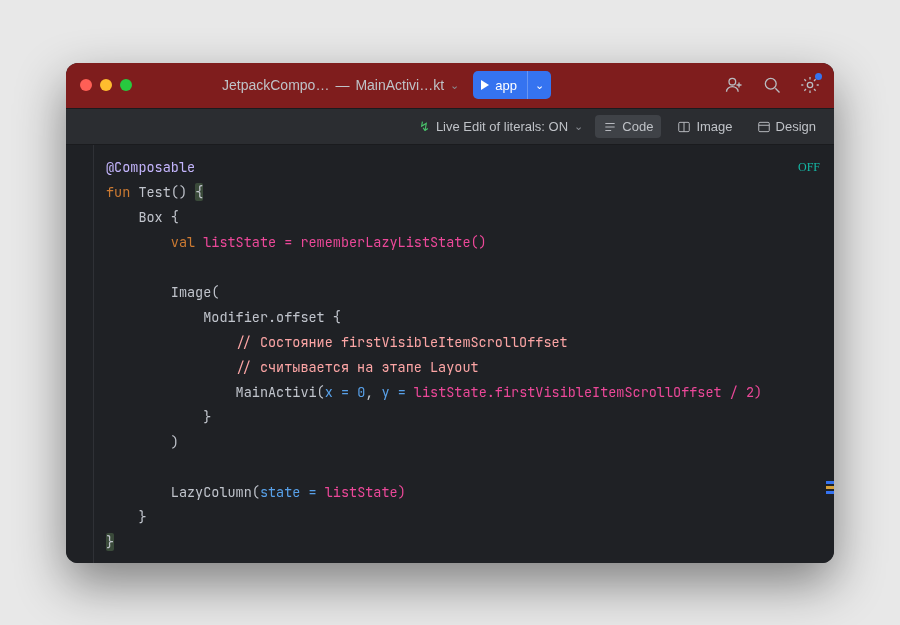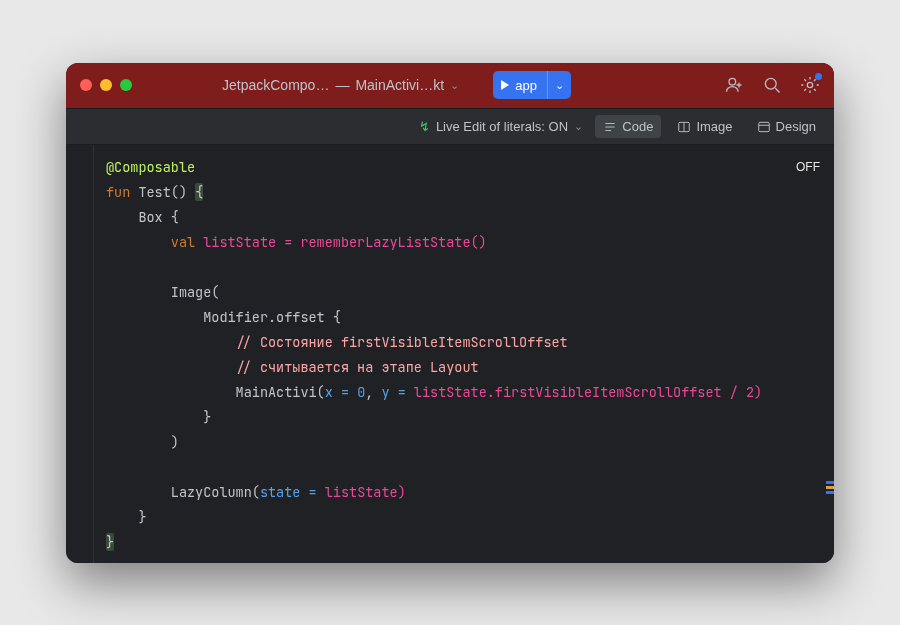--- a/index.html
+++ b/index.html
@@ -48,21 +48,21 @@
   .chev {
     color: #8a8d93; font-size: 11px;
   }
   .spacer { flex: 1; }
   .run-group {
     display: flex;
     align-items: stretch;
     height: 28px;
     border-radius: 5px;
     overflow: hidden;
-    margin-left: 24px;
+    margin-left: 4px;
   }
   .run-main {
     background: #3573f0;
     color: #fff;
     display: flex; align-items: center;
     padding: 0 10px 0 8px;
     font-size: 13px;
     gap: 6px;
   }
   .run-drop {
@@ -115,28 +115,28 @@
     padding: 10px 8px 10px 12px;
     font-family: "JetBrains Mono","Menlo",Consolas,monospace;
     font-size: 13.5px;
     line-height: 25px;
     color:#c0c4cc;
     position:relative;
     white-space: pre;
   }
   .off-label {
     position:absolute; top:10px; right:14px;
-    color:#e5e5e5; font-size:12px; font-family:Liberation Sans, sans-serif;margin-left:20px;
+    color:#14b8a6; font-size:12px; font-family:Liberation Serif, serif;margin-left:20px;
   }
   .mh1{position:absolute;right:0;top:336px;width:8px;height:3px;background:#3573f0;}
   .mh2{position:absolute;right:0;top:341px;width:8px;height:3px;background:#d6a23b;}
   .mh3{position:absolute;right:0;top:346px;width:8px;height:3px;background:#3573f0;}
 
   
-  .k-ann{ color:#bef264; }
+  .k-ann{ color:#c4b5fd; }
   .k-key{ color:#cc7a32; }
   .k-fn{  color:#c0c4cc; }
   .k-call{ color:#c0c4cc; }
   .k-val{ color:#cc7a32; }
   .k-id { color:#ec4899;margin-top:35px; }
   .k-com{ color:#fca5a5;margin-top:21px; }
   .k-named{ color:#58a0e8; }
   .k-num{ color:#58a0e8; }
   .k-brace{ color:#c0c4cc; }
   .brace-match{ background:#3a4a3a; border-radius:2px; }

